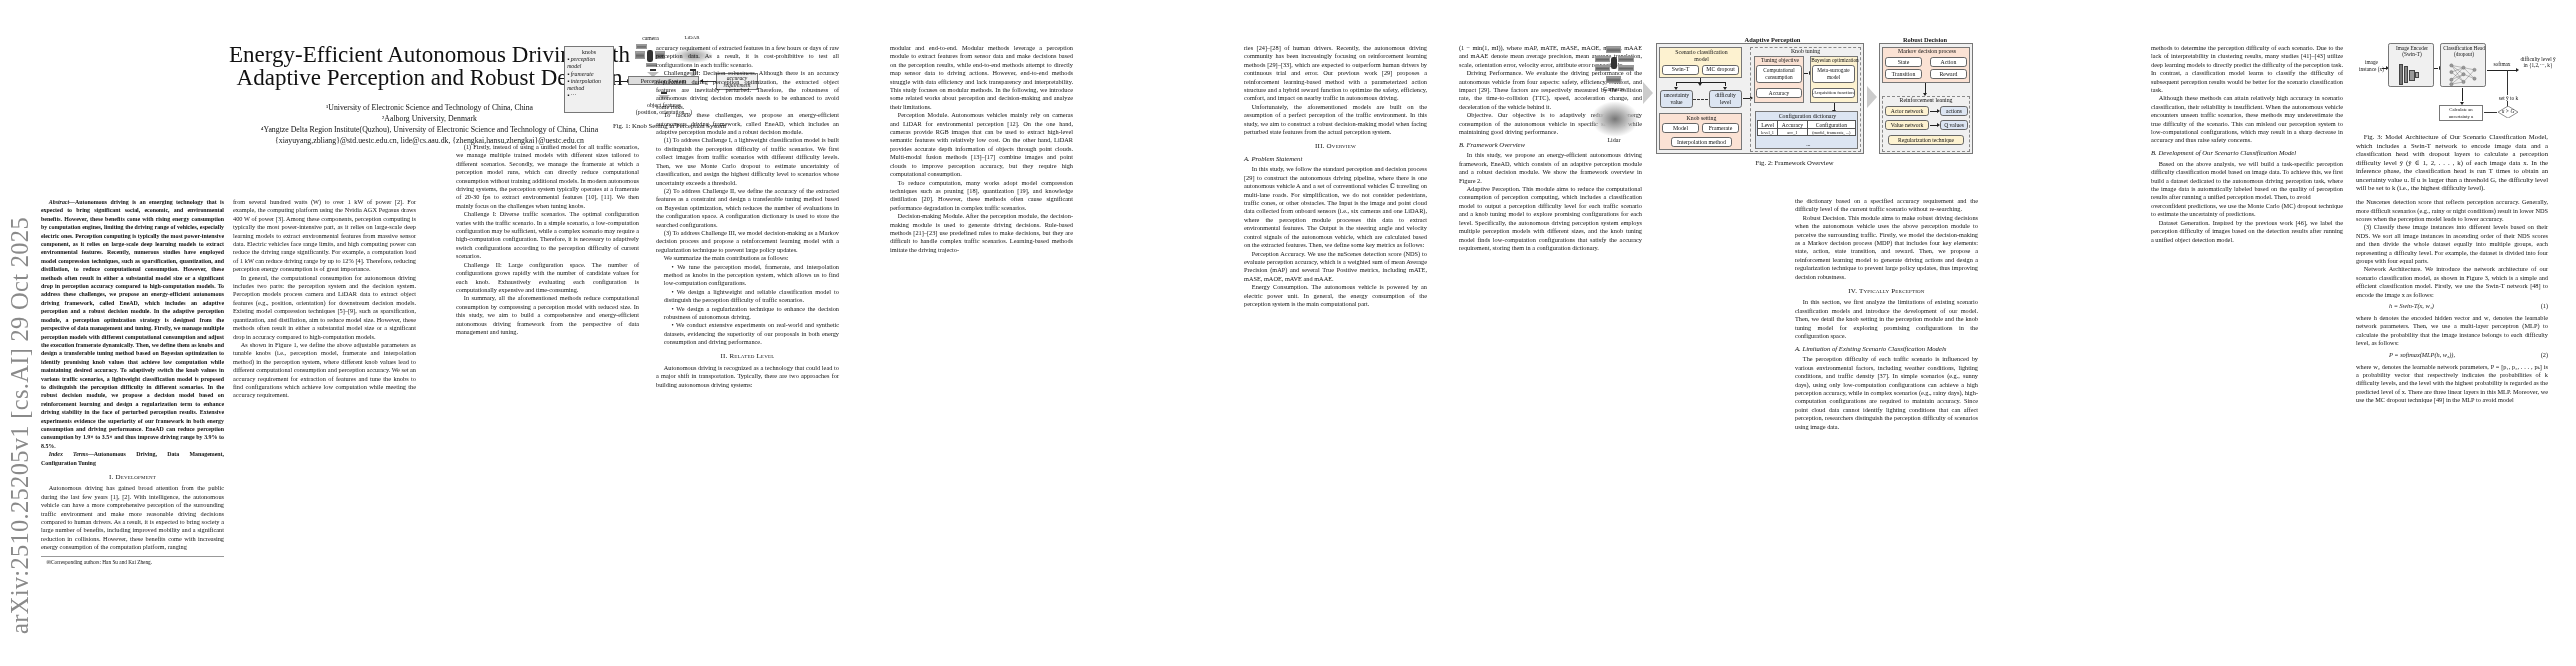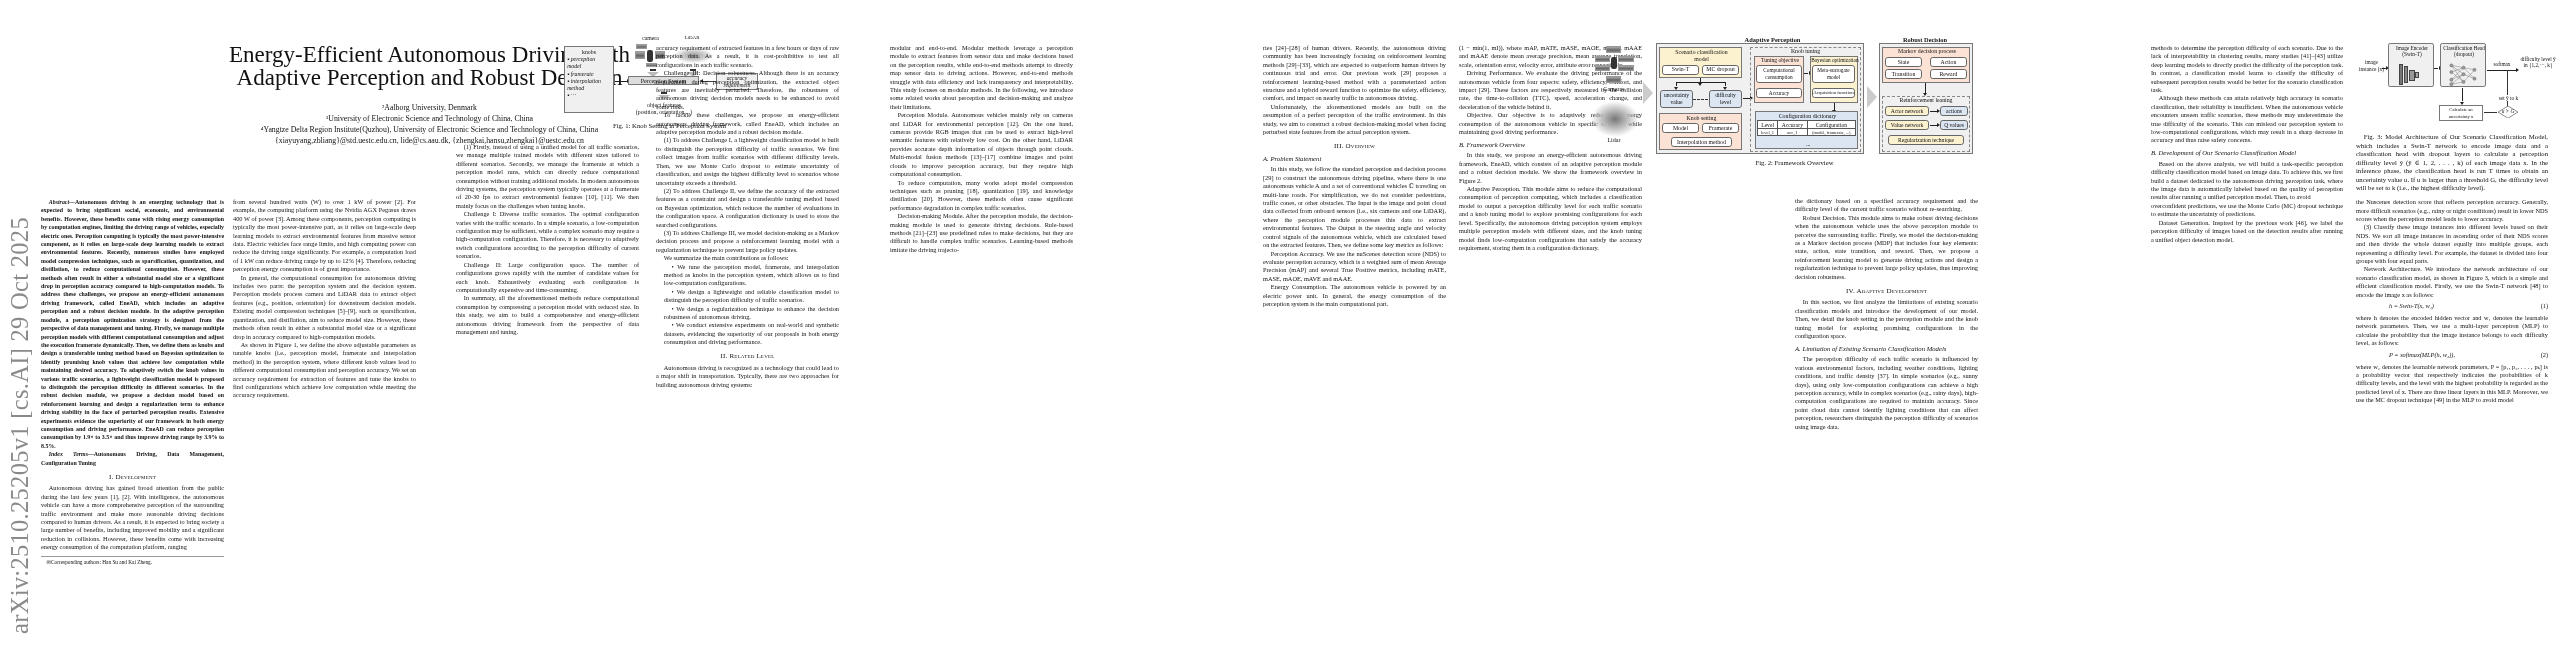--- a/index.html
+++ b/index.html
@@ -54,22 +54,22 @@
 
 <div class="page" style="left:0;">
   <div class="arxiv-stamp">arXiv:2510.25205v1  [cs.AI]  29 Oct 2025</div>
 
   <div class="title">
     <div>Energy-Efficient Autonomous Driving with</div>
     <div>Adaptive Perception and Robust Decision</div>
   </div>
 
   <div class="authors">
+    <div>¹University of Electronic Science and Technology of China, China</div>
     <div>²Aalborg University, Denmark</div>
-    <div>¹University of Electronic Science and Technology of China, China</div>
     <div>⁴Yangtze Delta Region Institute(Quzhou), University of Electronic Science and Technology of China, China</div>
     <div>{xiayuyang,zbliang}@std.uestc.edu.cn, lide@cs.aau.dk, {zhengkai,hansu,zhengkai}@uestc.edu.cn</div>
   </div>
 
   <div class="col" style="left:41px; top:198px; width:183px;">
     <p class="abstract">
       <i>Abstract—</i><span>Autonomous driving is an emerging technology that is expected to bring significant social, economic, and environmental benefits. However, these benefits come with rising energy consumption by computation engines, limiting the driving range of vehicles, especially electric ones. Perception computing is typically the most power-intensive component, as it relies on large-scale deep learning models to extract environmental features. Recently, numerous studies have employed model compression techniques, such as sparsification, quantization, and distillation, to reduce computational consumption. However, these methods often result in either a substantial model size or a significant drop in perception accuracy compared to high-computation models. To address these challenges, we propose an energy-efficient autonomous driving framework, called EneAD, which includes an adaptive perception and a robust decision module. In the adaptive perception module, a perception optimization strategy is designed from the perspective of data management and tuning. Firstly, we manage multiple perception models with different computational consumption and adjust the execution framerate dynamically. Then, we define them as knobs and design a transferable tuning method based on Bayesian optimization to identify promising knob values that achieve low computation while maintaining desired accuracy. To adaptively switch the knob values in various traffic scenarios, a lightweight classification model is proposed to distinguish the perception difficulty in different scenarios. In the robust decision module, we propose a decision model based on reinforcement learning and design a regularization term to enhance driving stability in the face of perturbed perception results. Extensive experiments evidence the superiority of our framework in both energy consumption and driving performance. EneAD can reduce perception consumption by 1.9× to 3.5× and thus improve driving range by 3.9% to 8.5%.</span>
     </p>
     <p class="abstract">
       <i>Index Terms—</i><span>Autonomous Driving, Data Management, Configuration Tuning</span>
@@ -143,21 +143,21 @@
   </div>
 </div>
 
 <div class="page" style="left:859px;">
   <div class="col" style="left:31px; top:44px; width:183px;">
     <p class="noindent">modular and end-to-end. Modular methods leverage a perception module to extract features from sensor data and make decisions based on the perception results, while end-to-end methods attempt to directly map sensor data to driving actions. However, end-to-end methods struggle with data efficiency and lack transparency and interpretability. This study focuses on modular methods. In the following, we introduce some related works about perception and decision-making and analyze their limitations.</p>
     <p>Perception Module. Autonomous vehicles mainly rely on cameras and LiDAR for environmental perception [12]. On the one hand, cameras provide RGB images that can be used to extract high-level semantic features with relatively low cost. On the other hand, LiDAR provides accurate depth information of objects through point clouds. Multi-modal fusion methods [13]–[17] combine images and point clouds to improve perception accuracy, but they require high computational consumption.</p>
     <p>To reduce computation, many works adopt model compression techniques such as pruning [18], quantization [19], and knowledge distillation [20]. However, these methods often cause significant performance degradation in complex traffic scenarios.</p>
     <p>Decision-making Module. After the perception module, the decision-making module is used to generate driving decisions. Rule-based methods [21]–[23] use predefined rules to make decisions, but they are difficult to handle complex traffic scenarios. Learning-based methods imitate the driving trajecto-</p>
   </div>
-  <div class="col" style="left:404px; top:44px; width:183px;">
+  <div class="col" style="left:385px; top:44px; width:183px;">
     <p class="noindent">ries [24]–[28] of human drivers. Recently, the autonomous driving community has been increasingly focusing on reinforcement learning methods [29]–[33], which are expected to outperform human drivers by continuous trial and error. Our previous work [29] proposes a reinforcement learning-based method with a parameterized action structure and a hybrid reward function to optimize the safety, efficiency, comfort, and impact on nearby traffic in autonomous driving.</p>
     <p>Unfortunately, the aforementioned models are built on the assumption of a perfect perception of the traffic environment. In this study, we aim to construct a robust decision-making model when facing perturbed state features from the actual perception system.</p>
     <div class="sec-head">III. Overview</div>
     <div class="subsec-head">A. Problem Statement</div>
     <p>In this study, we follow the standard perception and decision process [29] to construct the autonomous driving pipeline, where there is one autonomous vehicle A and a set of conventional vehicles ℂ traveling on multi-lane roads. For simplification, we do not consider pedestrians, traffic cones, or other obstacles. The Input is the image and point cloud data collected from onboard sensors (i.e., six cameras and one LiDAR), where the perception module processes this data to extract environmental features. The Output is the steering angle and velocity control signals of the autonomous vehicle, which are calculated based on the extracted features. Then, we define some key metrics as follows:</p>
     <p>Perception Accuracy. We use the nuScenes detection score (NDS) to evaluate perception accuracy, which is a weighted sum of mean Average Precision (mAP) and several True Positive metrics, including mATE, mASE, mAOE, mAVE and mAAE.</p>
     <p>Energy Consumption. The autonomous vehicle is powered by an electric power unit. In general, the energy consumption of the perception system is the main computational part.</p>
   </div>
   <div class="col" style="left:600px; top:44px; width:183px;">
     <p class="noindent">(1 − min(1, mI)), where mAP, mATE, mASE, mAOE, mAVE, mAAE and mAAE denote mean average precision, mean average translation, scale, orientation error, velocity error, attribute error respectively.</p>
@@ -265,21 +265,21 @@
 
     <div class="fig-cap" style="position:absolute; left:122px; top:118px; width:167px;">Fig. 2: Framework Overview</div>
   </div>
 
   <div class="col" style="left:-114px; top:183px; width:183px;">
   </div>
 
   <div class="col" style="left:78px; top:197px; width:183px;">
     <p class="noindent">the dictionary based on a specified accuracy requirement and the difficulty level of the current traffic scenario without re-searching.</p>
     <p>Robust Decision. This module aims to make robust driving decisions when the autonomous vehicle uses the above perception module to perceive the surrounding traffic. Firstly, we model the decision-making as a Markov decision process (MDP) that includes four key elements: state, action, state transition, and reward. Then, we propose a reinforcement learning model to generate driving actions and design a regularization technique to prevent large policy updates, thus improving decision robustness.</p>
-    <div class="sec-head">IV. Adaptive Development</div>
+    <div class="sec-head">IV. Typically Perception</div>
     <p>In this section, we first analyze the limitations of existing scenario classification models and introduce the development of our model. Then, we detail the knob setting in the perception module and the knob tuning model for exploring promising configurations in the configuration space.</p>
     <div class="subsec-head">A. Limitation of Existing Scenario Classification Models</div>
     <p>The perception difficulty of each traffic scenario is influenced by various environmental factors, including weather conditions, lighting conditions, and traffic density [37]. In simple scenarios (e.g., sunny days), using only low-computation configurations can achieve a high perception accuracy, while in complex scenarios (e.g., rainy days), high-computation configurations are required to maintain accuracy. Since point cloud data cannot identify lighting conditions that can affect perception, researchers distinguish the perception difficulty of scenarios using image data.</p>
   </div>
 
   <div class="col" style="left:434px; top:44px; width:192px;">
     <p class="noindent">methods to determine the perception difficulty of each scenario. Due to the lack of interpretability in clustering results, many studies [41]–[43] utilize deep learning models to directly predict the difficulty of the perception task. In contrast, a classification model learns to classify the difficulty of subsequent perception results would be better for the scenario classification task.</p>
     <p>Although these methods can attain relatively high accuracy in scenario classification, their reliability is insufficient. When the autonomous vehicle encounters unseen traffic scenarios, these methods may underestimate the true difficulty of the scenario. This can mislead our perception system to low-computational configurations, which may result in a sharp decrease in accuracy and thus raise safety concerns.</p>
     <div class="subsec-head">B. Development of Our Scenario Classification Model</div>
     <p>Based on the above analysis, we will build a task-specific perception difficulty classification model based on image data. To achieve this, we first build a dataset dedicated to the autonomous driving perception task, where the image data is automatically labeled based on the quality of perception results after running a unified perception model. Then, to avoid</p>

